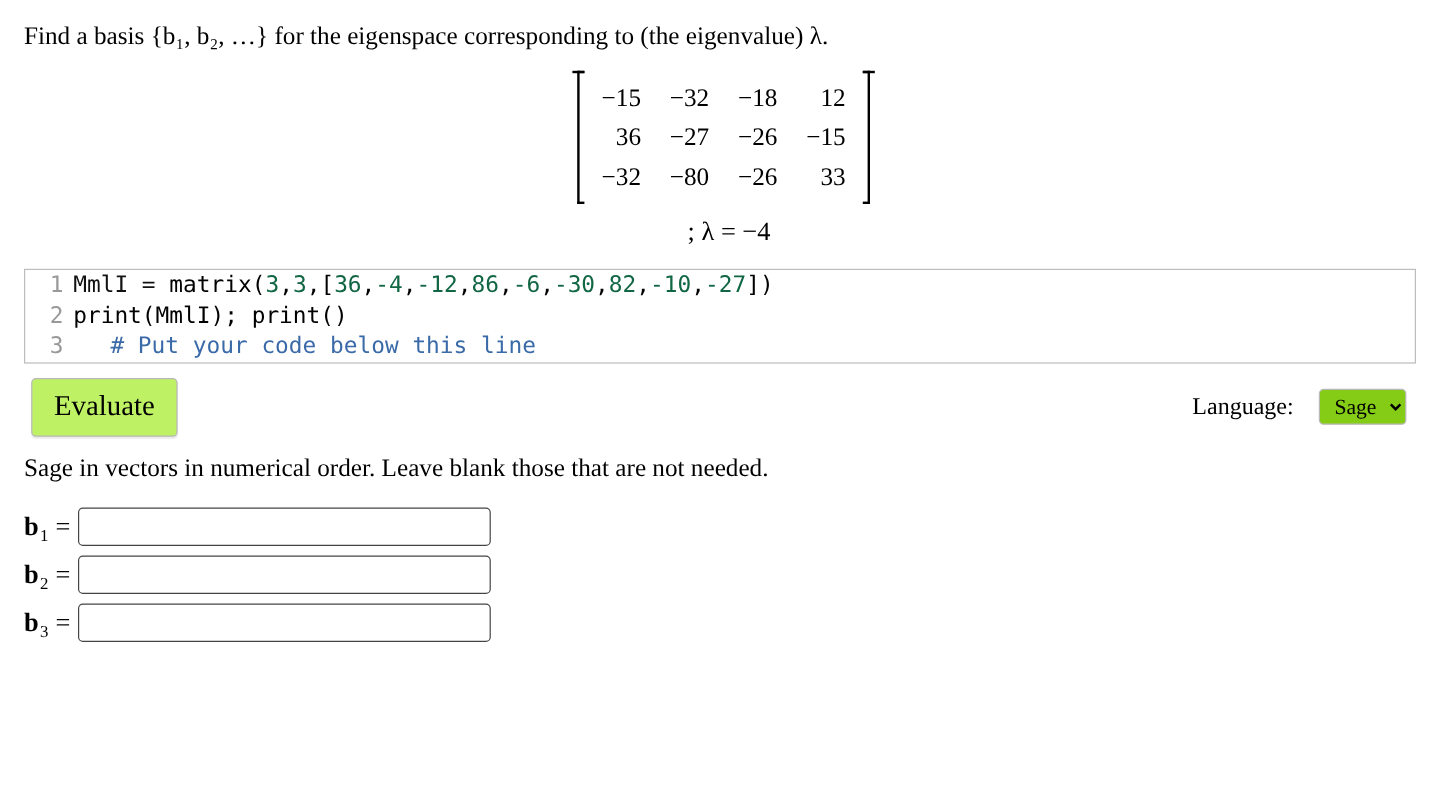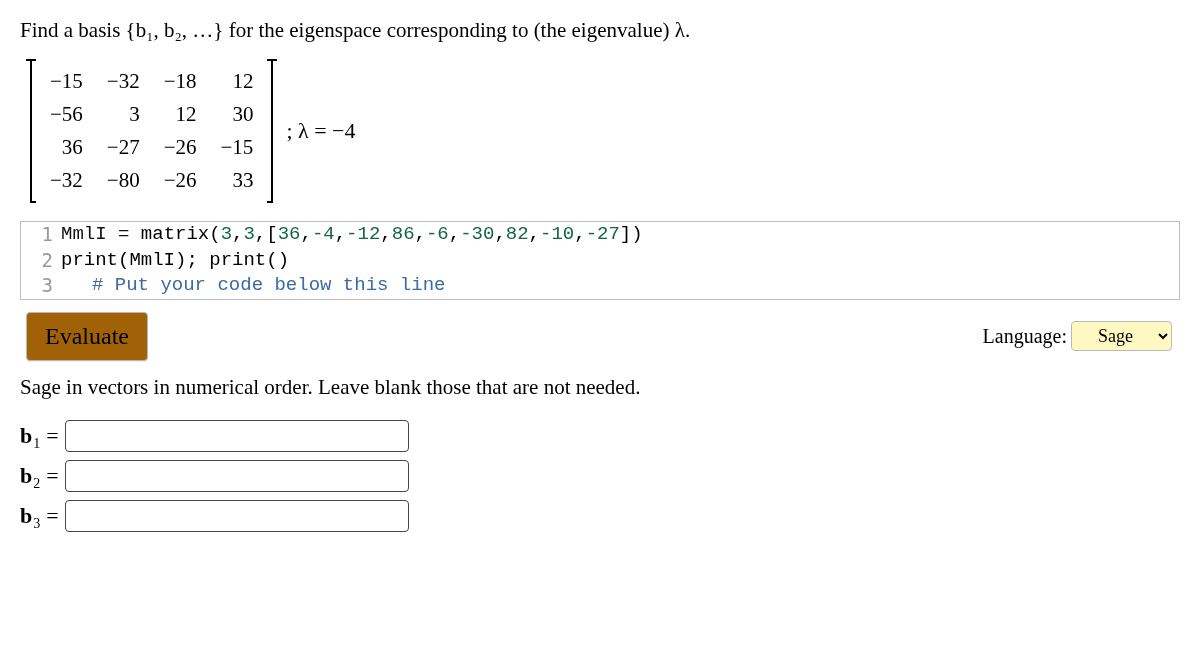--- a/index.html
+++ b/index.html
@@ -16,21 +16,23 @@
     margin-bottom: 16px;
     font-size: 21px;
   }
   .basis-set {
     font-family: Georgia, serif;
     text-align: right;
   }
   .math-row {
     display: flex;
     align-items: center;
+    gap: 10px;
     margin: 8px 0 18px 6px;
+    flex-direction: column;
   }
   .matrix {
     display: inline-flex;
     align-items: stretch;
   }
   .bracket {
     width: 10px;
     position: relative;
   }
   .bracket::before {
@@ -84,57 +86,57 @@
   }
   .code-row { display: flex; }
   .gutter {
     width: 28px;
     text-align: right;
     color: #999;
     padding: 0 8px 0 4px;
     user-select: none;
     flex-shrink: 0;
   }
-  .code-text { white-space: pre; font-family: Liberation Mono, monospace; }
+  .code-text { white-space: pre; }
   .tok-var { color: #111; }
   .tok-op { color: #111; }
   .tok-num { color: #116644; }
   .tok-kw { color: #000000; }
   .tok-cm { color: #3a6aa8; margin-left: 31px; }
   .eval-row {
     display: flex;
     align-items: center;
     justify-content: space-between;
     margin: 6px 0 14px 0;
   }
   .evaluate-btn {
     font-family: Georgia, 'Times New Roman', serif;
     font-size: 24px;
     padding: 10px 18px;
-    background: #a16207;
+    background: #bef264;
     border: 1px solid #b8b8b8;
     border-radius: 4px;
     box-shadow: 0 1px 1px rgba(0,0,0,0.08);
     cursor: pointer;
     margin-left: 6px;
   }
   .lang-wrap {
     display: flex;
     align-items: center;
-    gap: 4px;
+    gap: 21px;
     font-size: 20px;
     margin-right: 8px;
   }
   .lang-select {
     font-family: inherit;
     font-size: 18px;
-    padding: 3px 22px;
+    padding: 3px 8px;
     border: 1px solid #b8b8b8;
     border-radius: 4px;
-    background: #fef9c3;
+    background: #84cc16;
   }
   .instruction {
     font-size: 21px;
     margin: 6px 0 20px 0;
   }
   .answer-row {
     display: flex;
     align-items: center;
     margin: 8px 0;
     font-size: 22px;
@@ -173,26 +175,20 @@
         <span class="top"></span>
         <span class="bot"></span>
       </span>
     <table class="matbody">
       <tbody>
           <tr>
         <td>−15</td>
         <td>−32</td>
         <td>−18</td>
         <td>12</td>
-      </tr>
-      <tr>
-        <td>−56</td>
-        <td>3</td>
-        <td>12</td>
-        <td>30</td>
       </tr>
       <tr>
         <td>36</td>
         <td>−27</td>
         <td>−26</td>
         <td>−15</td>
       </tr>
       <tr>
         <td>−32</td>
         <td>−80</td>

